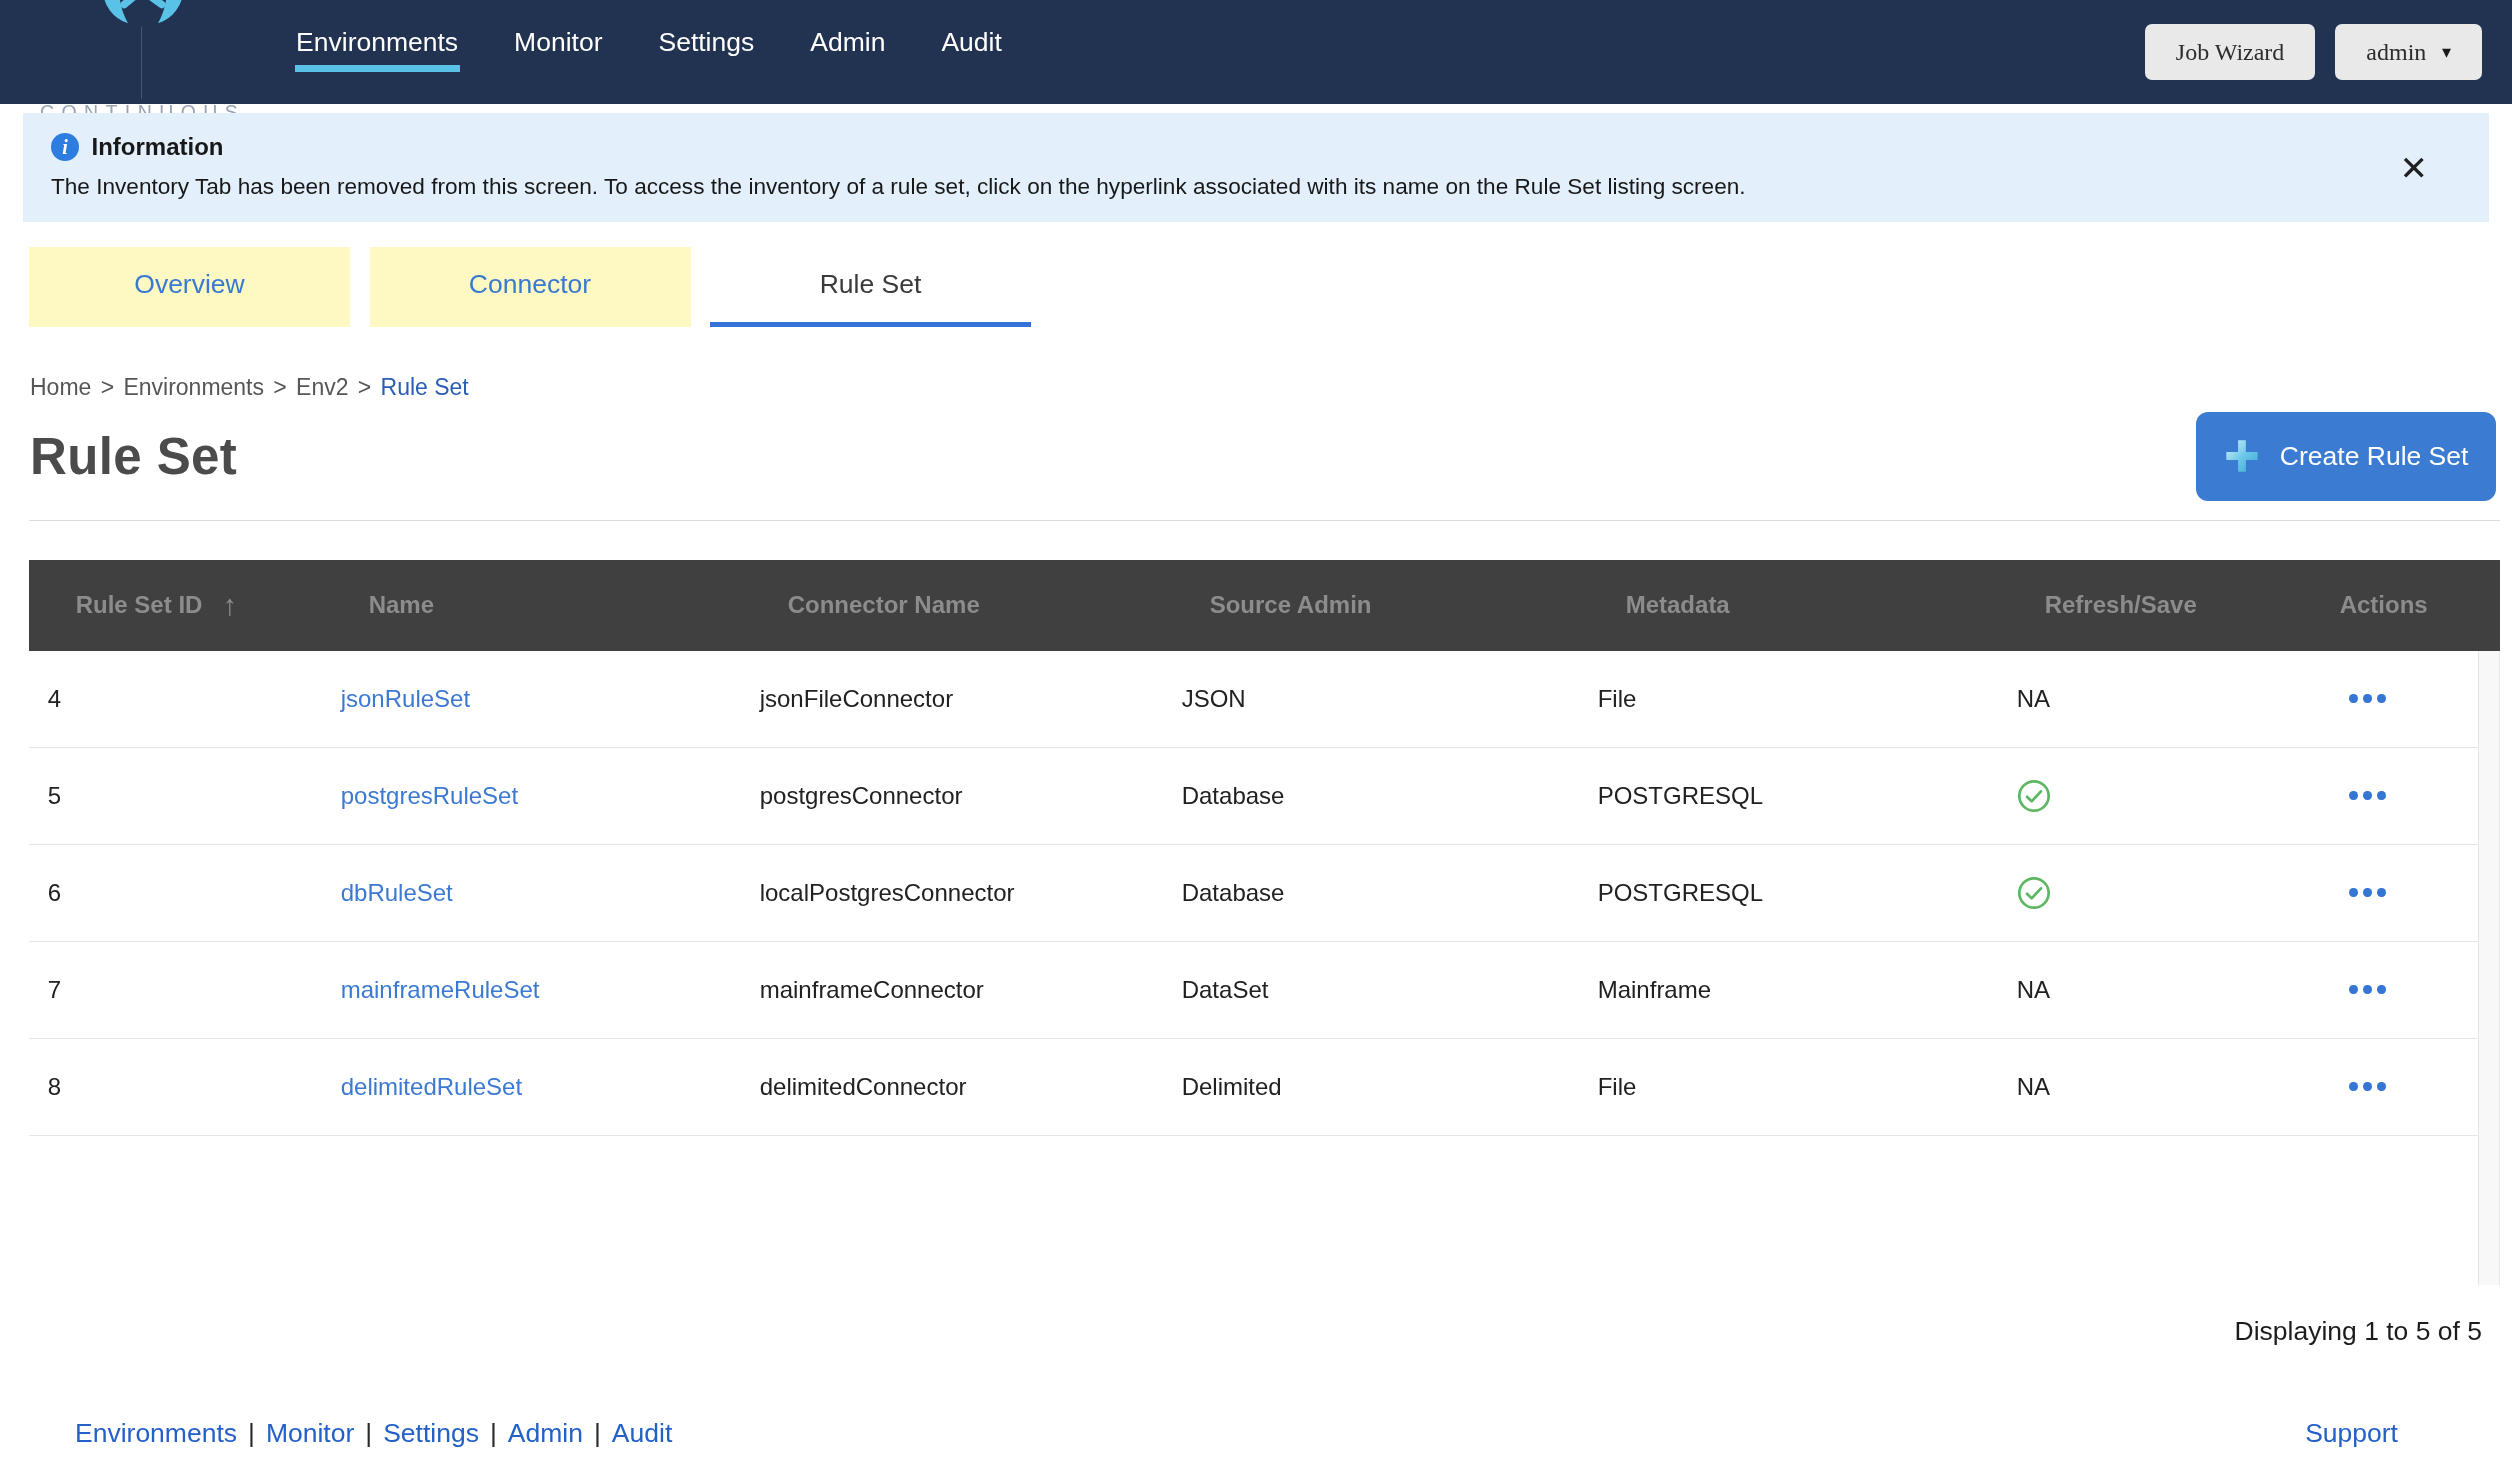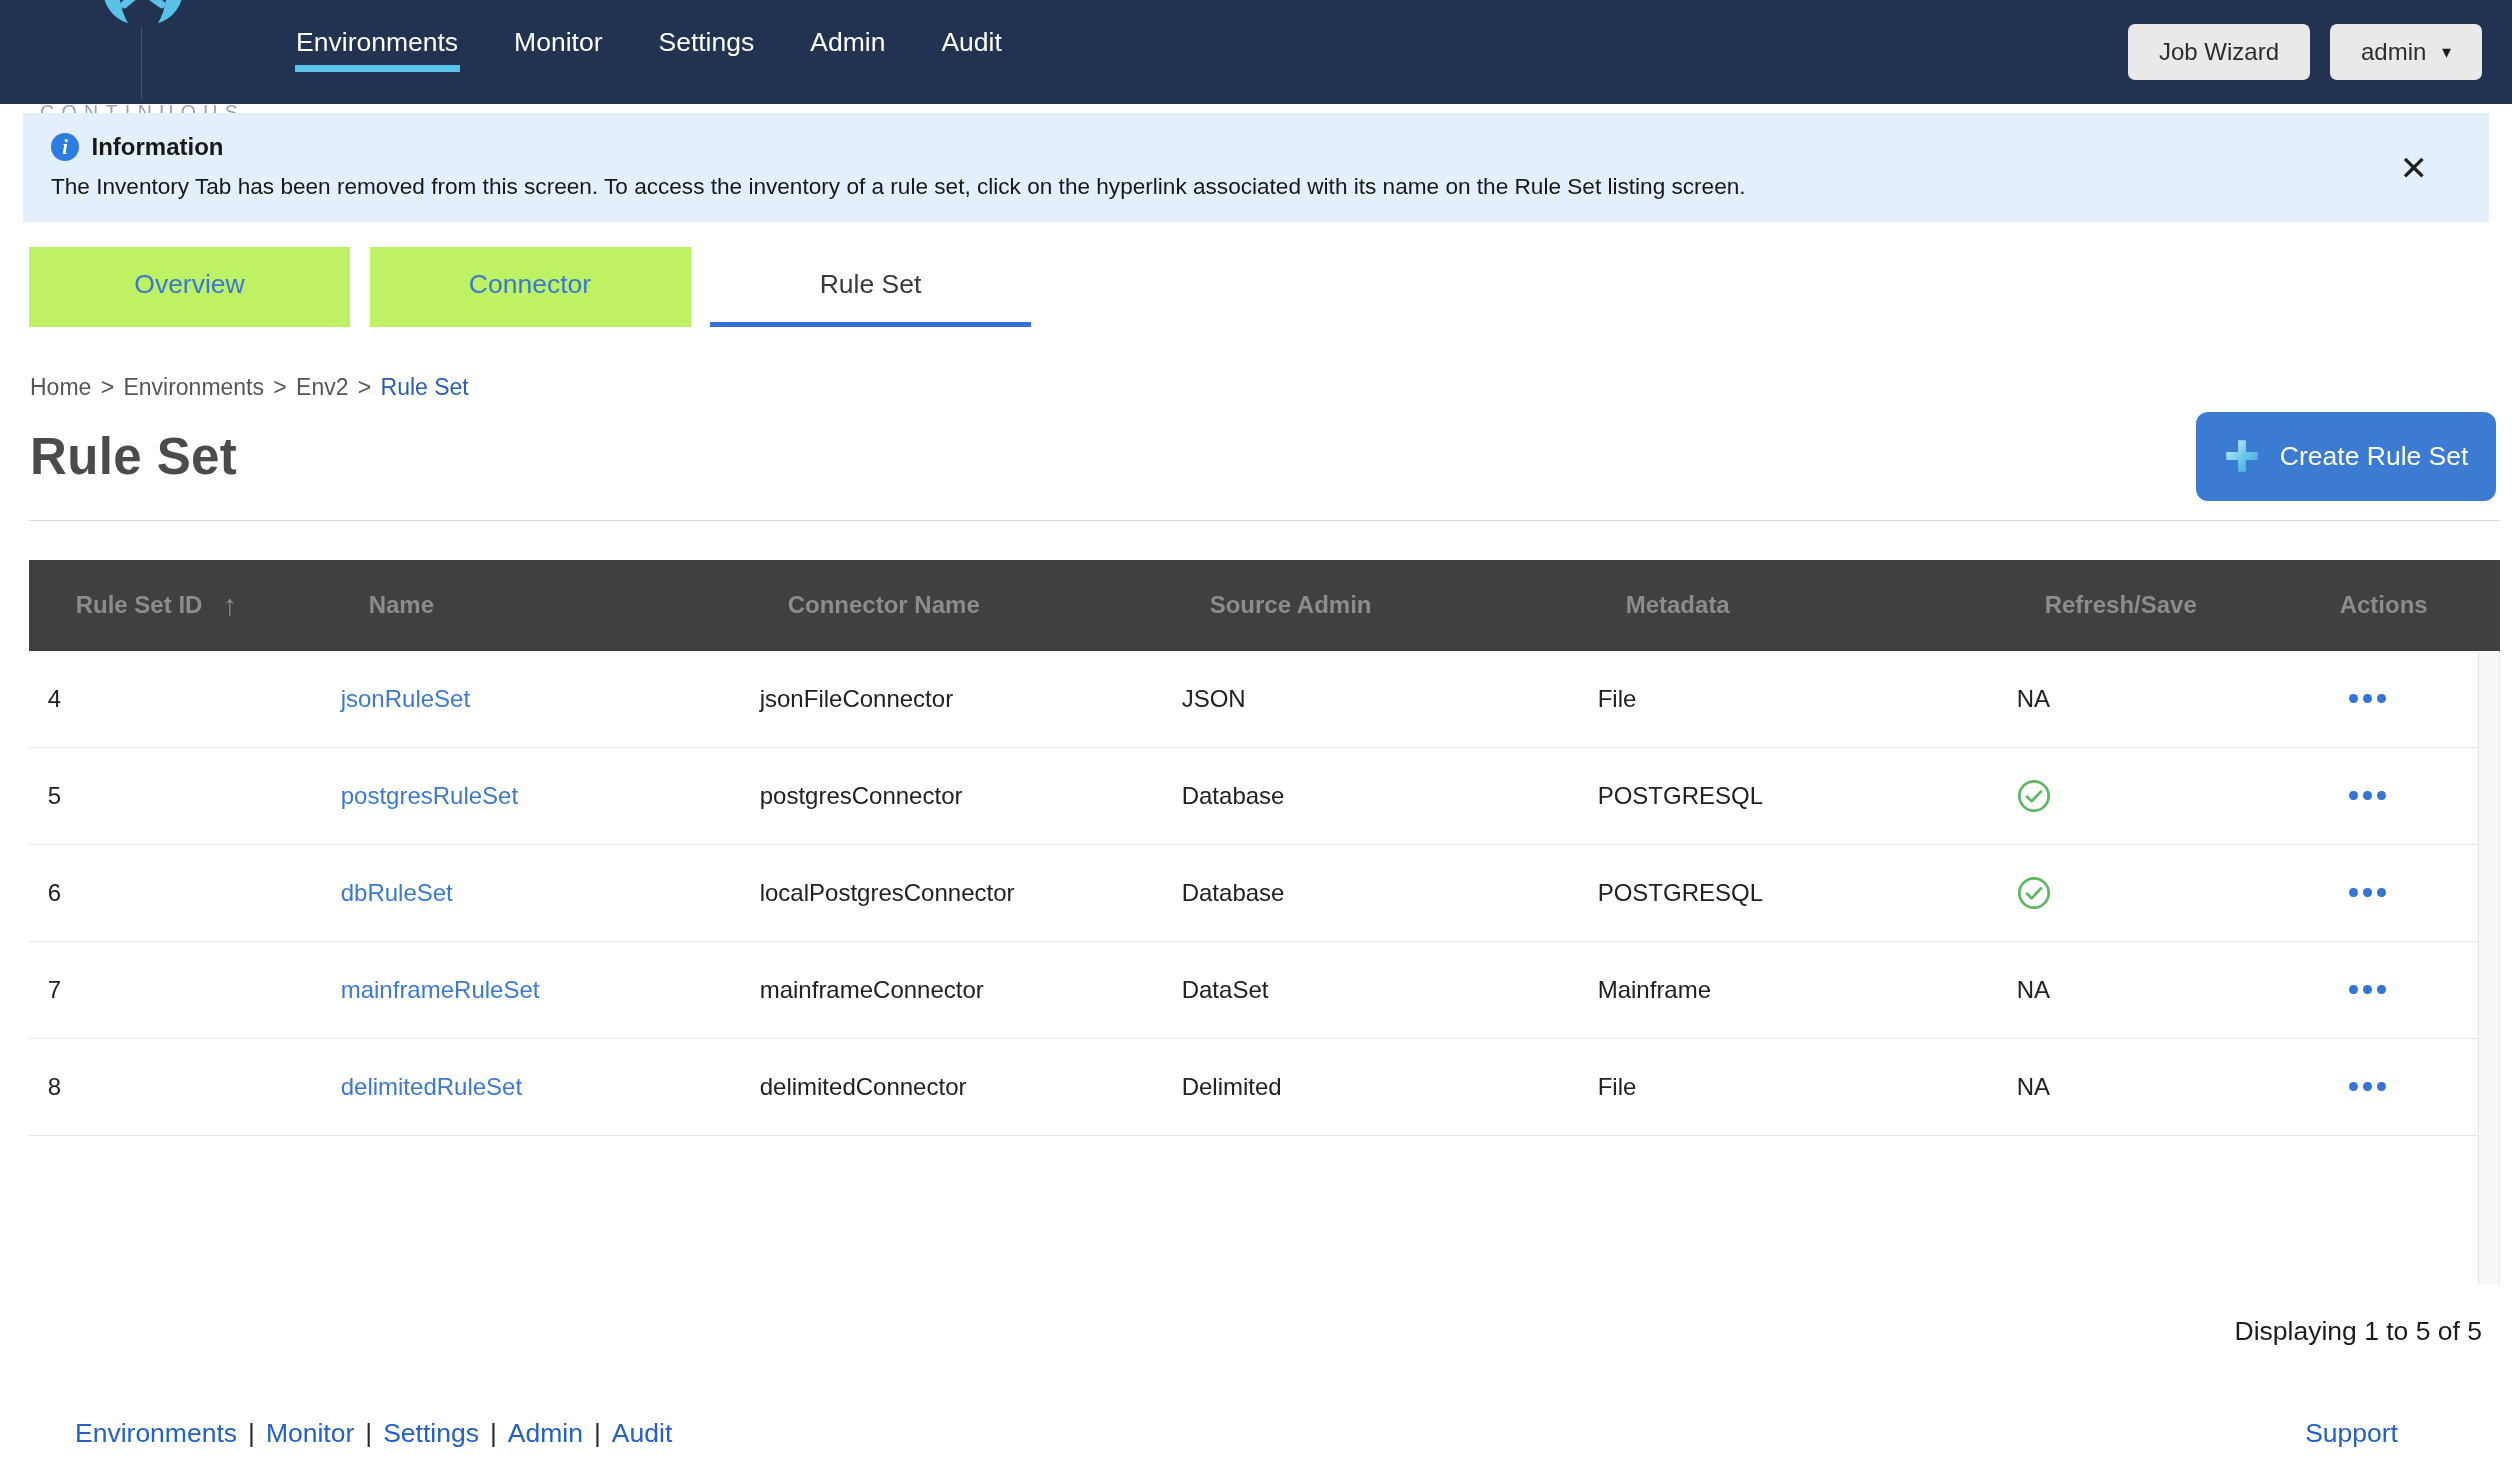--- a/index.html
+++ b/index.html
@@ -19,21 +19,21 @@
   .brand-sep { width:1.6px; height:72px; background:#46566f; margin:0 22px 0 20px; }
   .brand-text { color:#98a4b3; font-size:19.5px; letter-spacing:7.4px; line-height:27px; font-weight:400; }
   .nav { display:flex; gap:56px; margin-left:51px; padding-bottom:18.7px; }
   .nav-item { position:relative; color:#ffffff; font-size:26.5px; font-weight:500; text-decoration:none; cursor:pointer; }
   .nav-item.active::after {
     content:""; position:absolute; left:-1.6px; right:-1.6px; bottom:-14px; height:7px; background:#5bc2e7;
   }
   .nav-right { margin-left:auto; margin-right:30px; display:flex; gap:20px; align-items:center; }
   .nav-btn {
     height:56px; background:#e9e9e9; border:none; border-radius:7px; padding:0 31px;
-    font-family:Liberation Sans, sans-serif; font-size:24px; color:#2d2d2d; cursor:pointer; display:flex; align-items:center;
+    font-family:Liberation Serif, serif; font-size:24px; color:#2d2d2d; cursor:pointer; display:flex; align-items:center;
   }
   .nav-btn .caret { font-size:18px; margin-left:15.6px; color:#1c1c1c; }
 
   
   .banner {
     position:relative; margin:9.3px 23px 0 23px; background:#e3f0fb; padding:19.5px 93px 22px 28px;
   }
   .banner-head { display:flex; align-items:center; gap:12.5px; }
   .info-ico {
     width:28px; height:28px; border-radius:50%; background:#2d7de1; color:#ffffff; flex:0 0 auto;
@@ -44,21 +44,21 @@
   .banner-msg { margin-top:13.2px; font-size:22.6px; color:#181818; }
   .banner-close {
     position:absolute; right:61px; top:50%; transform:translateY(-50%);
     font-size:34px; color:#202020; cursor:pointer; font-weight:400; line-height:1;
   }
 
   
   .tabs { display:flex; gap:19.5px; margin:25px 0 0 29px; }
   .tab {
     width:321px; height:80px; display:flex; align-items:center; justify-content:center;
-    font-size:26.5px; cursor:pointer; background:#bef264; color:#3a79d1;
+    font-size:26.5px; cursor:pointer; background:#fef9c3; color:#3a79d1;
     border-bottom:5.4px solid transparent;
   }
   .tab.active { background:#ffffff; color:#3a3a3a; border-bottom:5.4px solid #3472d8; }
 
   
   .breadcrumb { margin:47px 0 0 30px; font-size:23px; color:#565656; }
   .crumb { color:#565656; text-decoration:none; cursor:pointer; }
   .crumb.current { color:#2a5db5; }
   .crumb-sep { margin:0 9.3px; color:#565656; }
 

